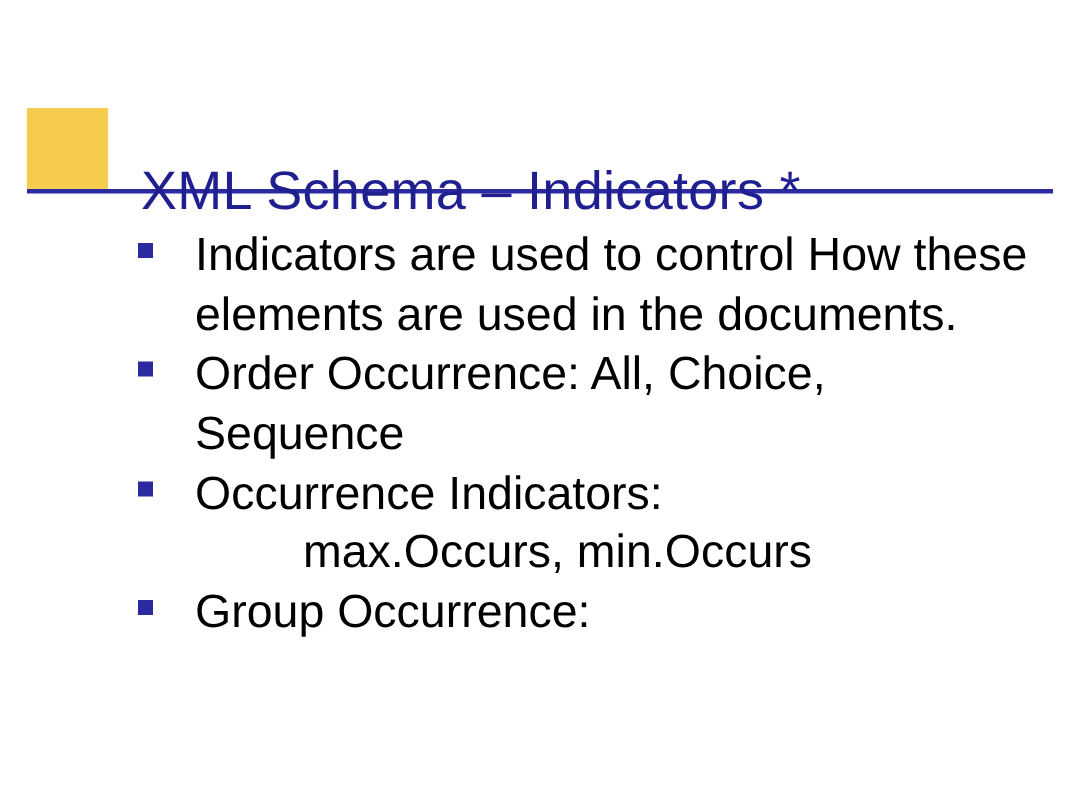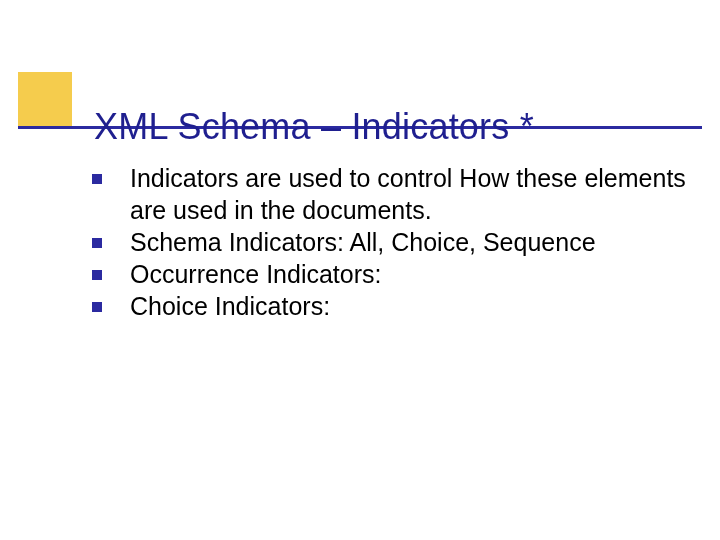--- a/index.html
+++ b/index.html
@@ -35,24 +35,24 @@
     font-size: 36px;
     color: #1f1f8f;
     font-weight: 400;
     z-index: 3;
     letter-spacing: 0.2px;
     margin-top: 32px;
   }
   .body {
     position: absolute;
     left: 92px;
-    top: 162px;
+    top: 150px;
     width: 600px;
     color: #000;
-    font-size: 25px;
+    font-size: 31px;
     line-height: 1.28;
   }
   .item {
     position: relative;
     padding-left: 38px;
     margin-bottom: 0px;
   }
   .bullet {
     position: absolute;
     left: 0;
@@ -76,28 +76,29 @@
 
   <div class="body">
 
     <div class="item">
       <span class="bullet"></span>
       <span>Indicators are used to control How these elements are used in the documents.</span>
     </div>
 
     <div class="item">
       <span class="bullet"></span>
-      <span>Schema Indicators: All, Choice, Sequence</span>
+      <span>Order Occurrence: All, Choice, Sequence</span>
     </div>
 
     <div class="item">
       <span class="bullet"></span>
       <span>Occurrence Indicators:</span>
+      <span class="sub">max.Occurs, min.Occurs</span>
     </div>
 
     <div class="item">
       <span class="bullet"></span>
-      <span>Choice Indicators:</span>
+      <span>Group Occurrence:</span>
     </div>
 
 
   </div>
 </div>
 
 </body></html>

